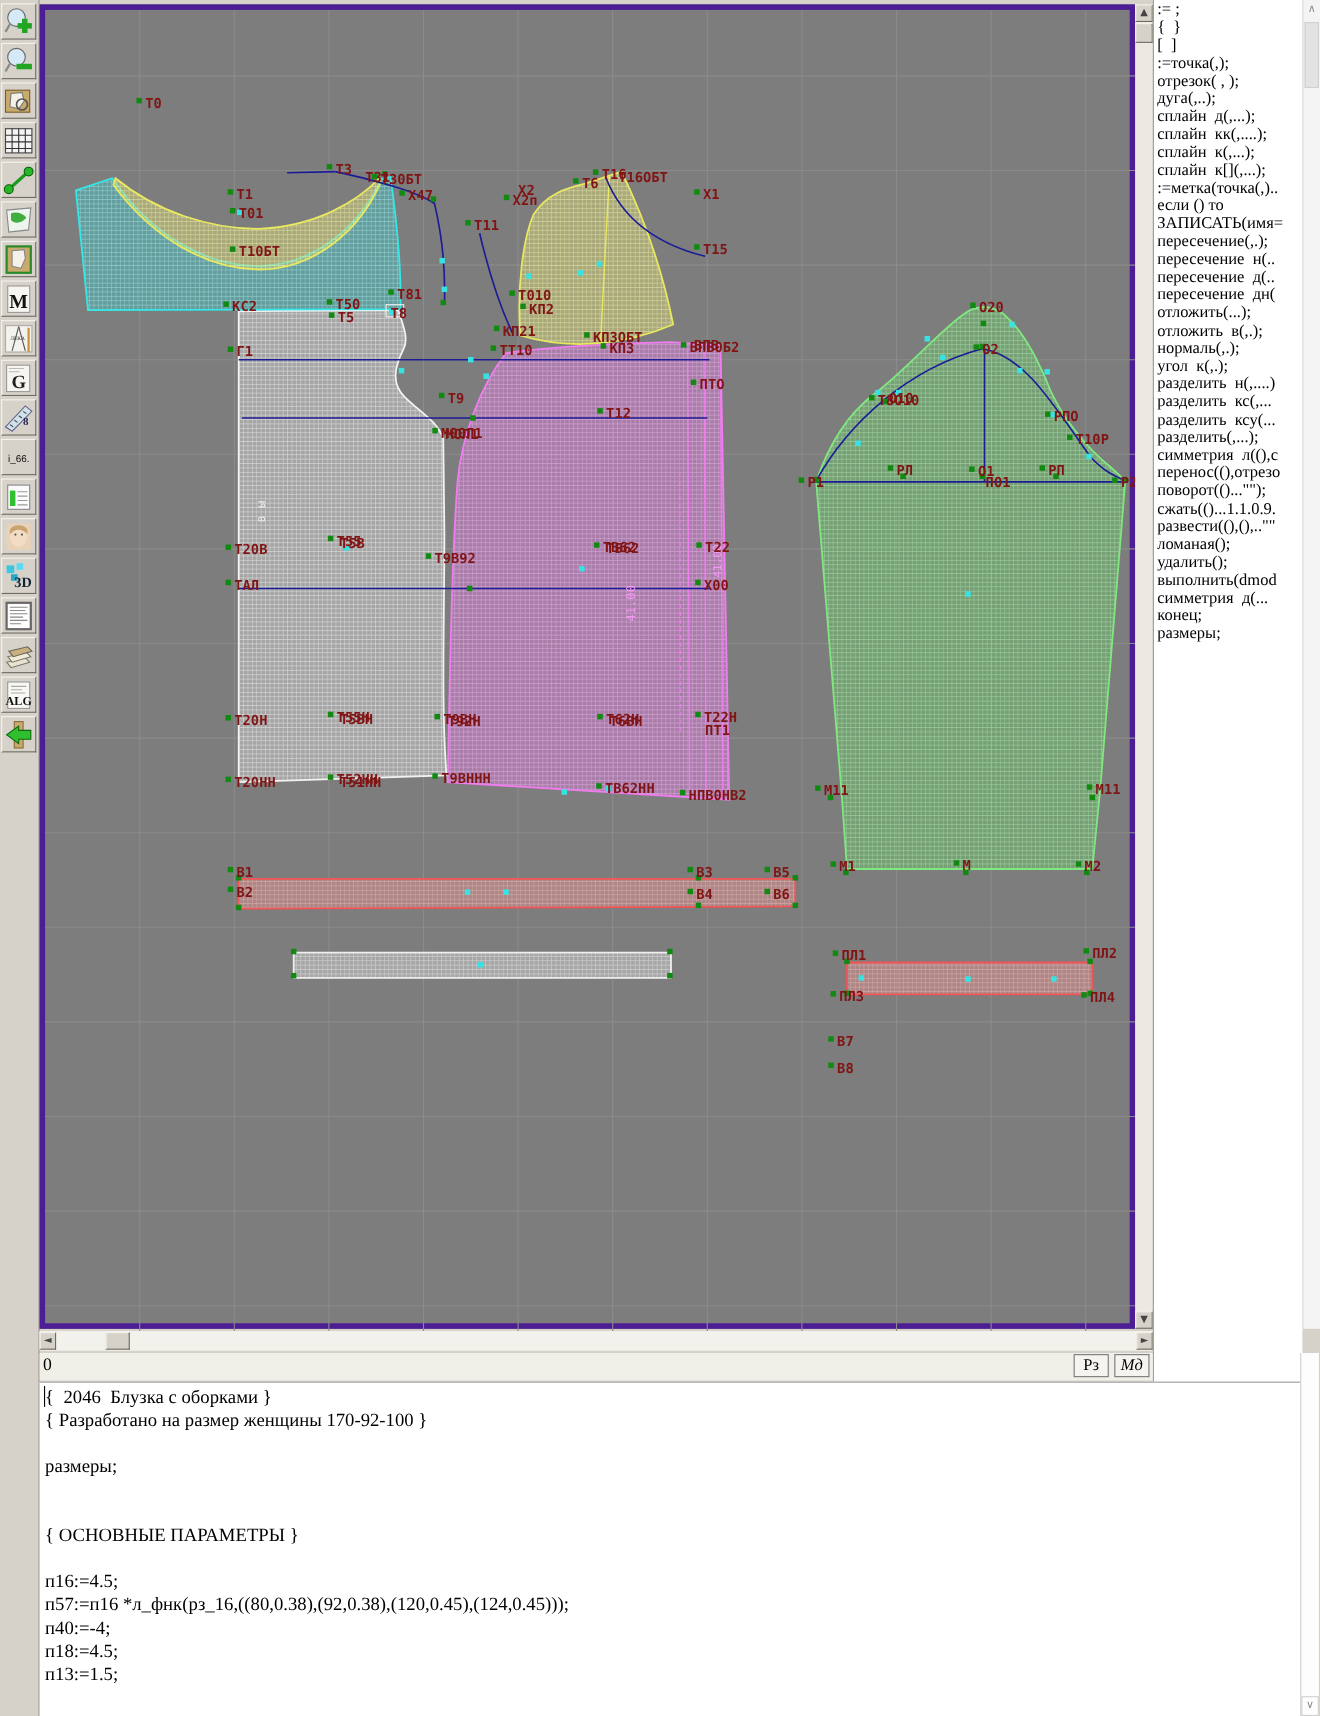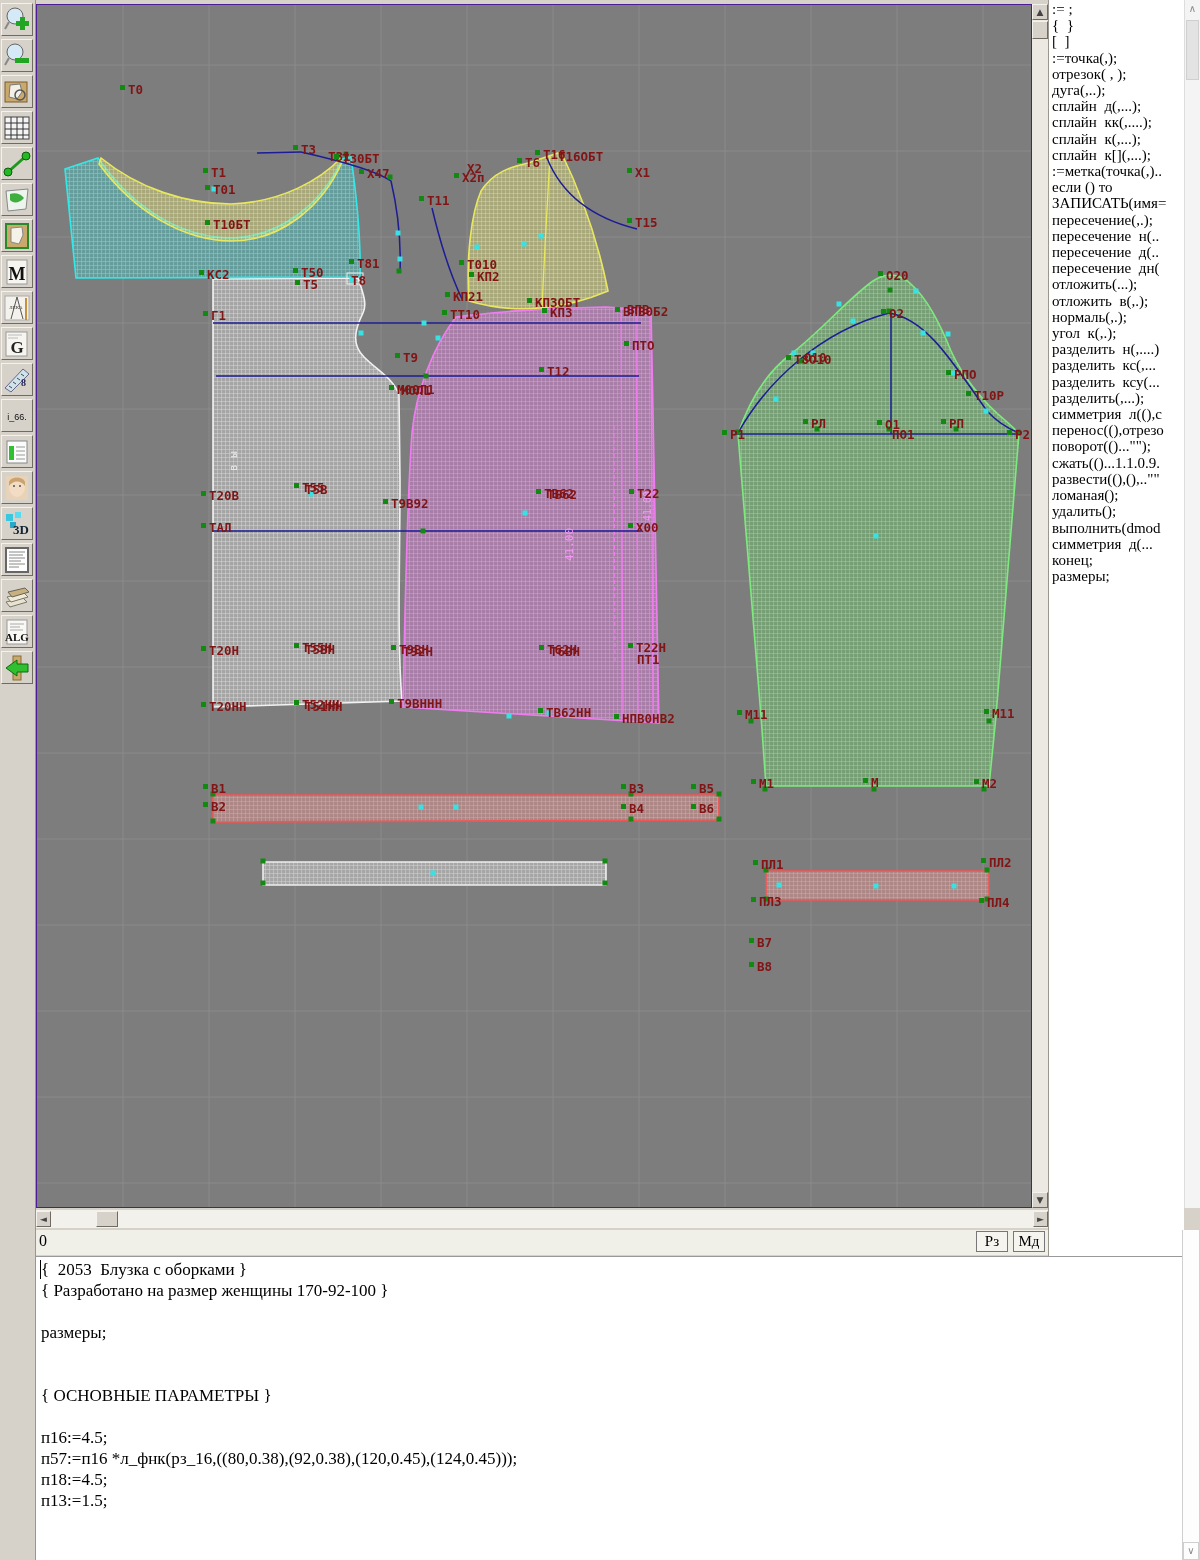--- a/index.html
+++ b/index.html
@@ -10,21 +10,21 @@
   
   .toolbar{position:absolute;left:0;top:0;width:36px;height:1560px;background:#d6d2ca;
            border-right:1px solid #9a968e;box-sizing:border-box;padding-top:3px;}
   .tb-btn{width:32px;height:33px;margin:0 1px 3px 1px;background:#d6d2ca;
           border:1px solid;border-color:#f4f2ee #6f6b63 #6f6b63 #f4f2ee;
           box-sizing:border-box;display:flex;align-items:center;justify-content:center;overflow:hidden;}
   .tb-btn svg{display:block;}
 
   
   .canvas-wrap{position:absolute;left:36px;top:4px;width:996px;height:1204px;background:#7d7d7d;
-               border:1px solid #4c1d95;box-sizing:border-box;}
+               border:5px solid #4c1d95;box-sizing:border-box;}
   .canvas-wrap svg{display:block;}
 
   
   .sb-box{position:absolute;background:#d6d2ca;border:1px solid;border-color:#f4f2ee #6f6b63 #6f6b63 #f4f2ee;
           box-sizing:border-box;color:#444;font-size:9px;line-height:14px;text-align:center;
           font-family:"DejaVu Sans",sans-serif;}
   .canvas-vscroll{position:absolute;left:1032px;top:4px;width:16px;height:1204px;background:#ece9e2;}
   .canvas-hscroll{position:absolute;left:36px;top:1210px;width:1012px;height:18px;background:#f2f1ec;}
 
   
@@ -37,21 +37,21 @@
                 font-family:"DejaVu Sans",sans-serif;}
   .panel-thumb{position:absolute;left:1px;top:20px;width:13px;height:60px;background:#e3e3e3;border:1px solid #cfcfcf;box-sizing:border-box;}
 
   
   .statusrow{position:absolute;left:36px;top:1230px;width:1012px;height:25px;background:#f0efe8;
              font-size:16px;color:#000;}
   .status-left{position:absolute;left:3px;top:2px;}
   .status-btn{position:absolute;top:1px;height:21px;min-width:32px;background:#f5f4ef;
               border:1px solid #777;font-family:"Liberation Serif",serif;font-size:15px;
               color:#000;padding:0 4px;box-sizing:border-box;margin-left:47px;}
-  .btn-rz{right:40px;} .btn-md{right:3px;}
+  .btn-rz{right:40px;} .btn-md{right:3px;font-style:italic;}
 
   
   .editor{position:absolute;left:36px;top:1256px;width:1146px;height:304px;background:#fff;
           border-top:1px solid #999;box-sizing:border-box;padding:2px 0 0 5px;overflow:hidden;}
   .ed-line{font-size:17px;line-height:21px;white-space:pre;color:#000;}
   .caret{position:absolute;left:4px;top:3px;width:1px;height:19px;background:#000;}
   .editor-scroll{position:absolute;left:1182px;top:1230px;width:17px;height:330px;background:#fdfdfd;
                  border-left:1px solid #cfcfcf;box-sizing:border-box;}
   .editor-scroll .glyph{position:absolute;bottom:0;left:0;width:100%;height:18px;border:1px solid #cfcfcf;
                  box-sizing:border-box;text-align:center;color:#8a8a8a;font-size:10px;line-height:16px;
@@ -614,30 +614,31 @@
   </div>
 
   <div class="statusrow">
     <span class="status-left">0</span>
     <button class="status-btn btn-rz">Рз</button>
     <button class="status-btn btn-md">Мд</button>
   </div>
 
   <div class="editor" id="editor">
     <div class="caret"></div>
-  <div class="ed-line">{  2053  Блузка с оборками }</div>
+  <div class="ed-line">{  2046  Блузка с оборками }</div>
       <div class="ed-line">{ Разработано на размер женщины 170-92-100 }</div>
       <div class="ed-line"> </div>
       <div class="ed-line">размеры;</div>
       <div class="ed-line"> </div>
       <div class="ed-line"> </div>
       <div class="ed-line">{ ОСНОВНЫЕ ПАРАМЕТРЫ }</div>
       <div class="ed-line"> </div>
       <div class="ed-line">п16:=4.5;</div>
       <div class="ed-line">п57:=п16 *л_фнк(рз_16,((80,0.38),(92,0.38),(120,0.45),(124,0.45)));</div>
+      <div class="ed-line">п40:=-4;</div>
       <div class="ed-line">п18:=4.5;</div>
       <div class="ed-line">п13:=1.5;</div>
     </div>
 
   <div class="editor-scroll">
     <span class="glyph">∨</span>
   </div>
 
 </div>
 

